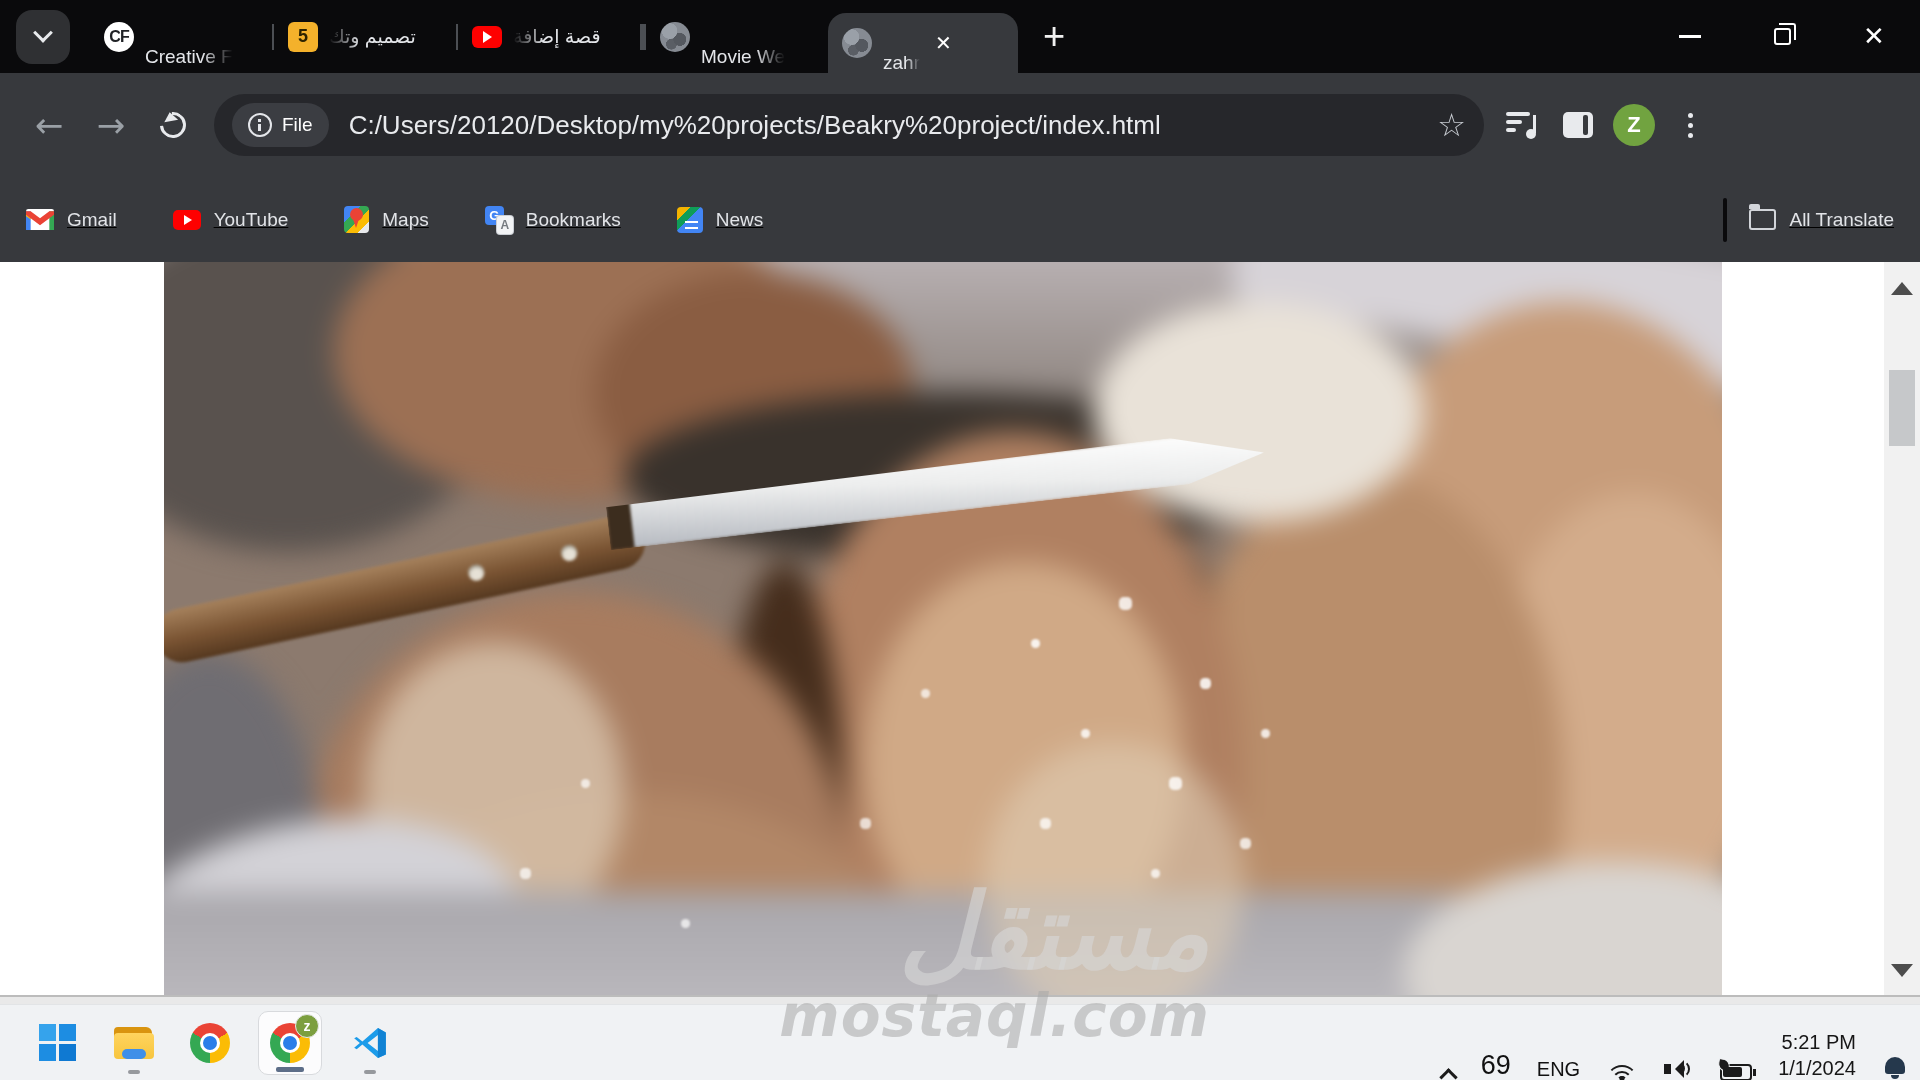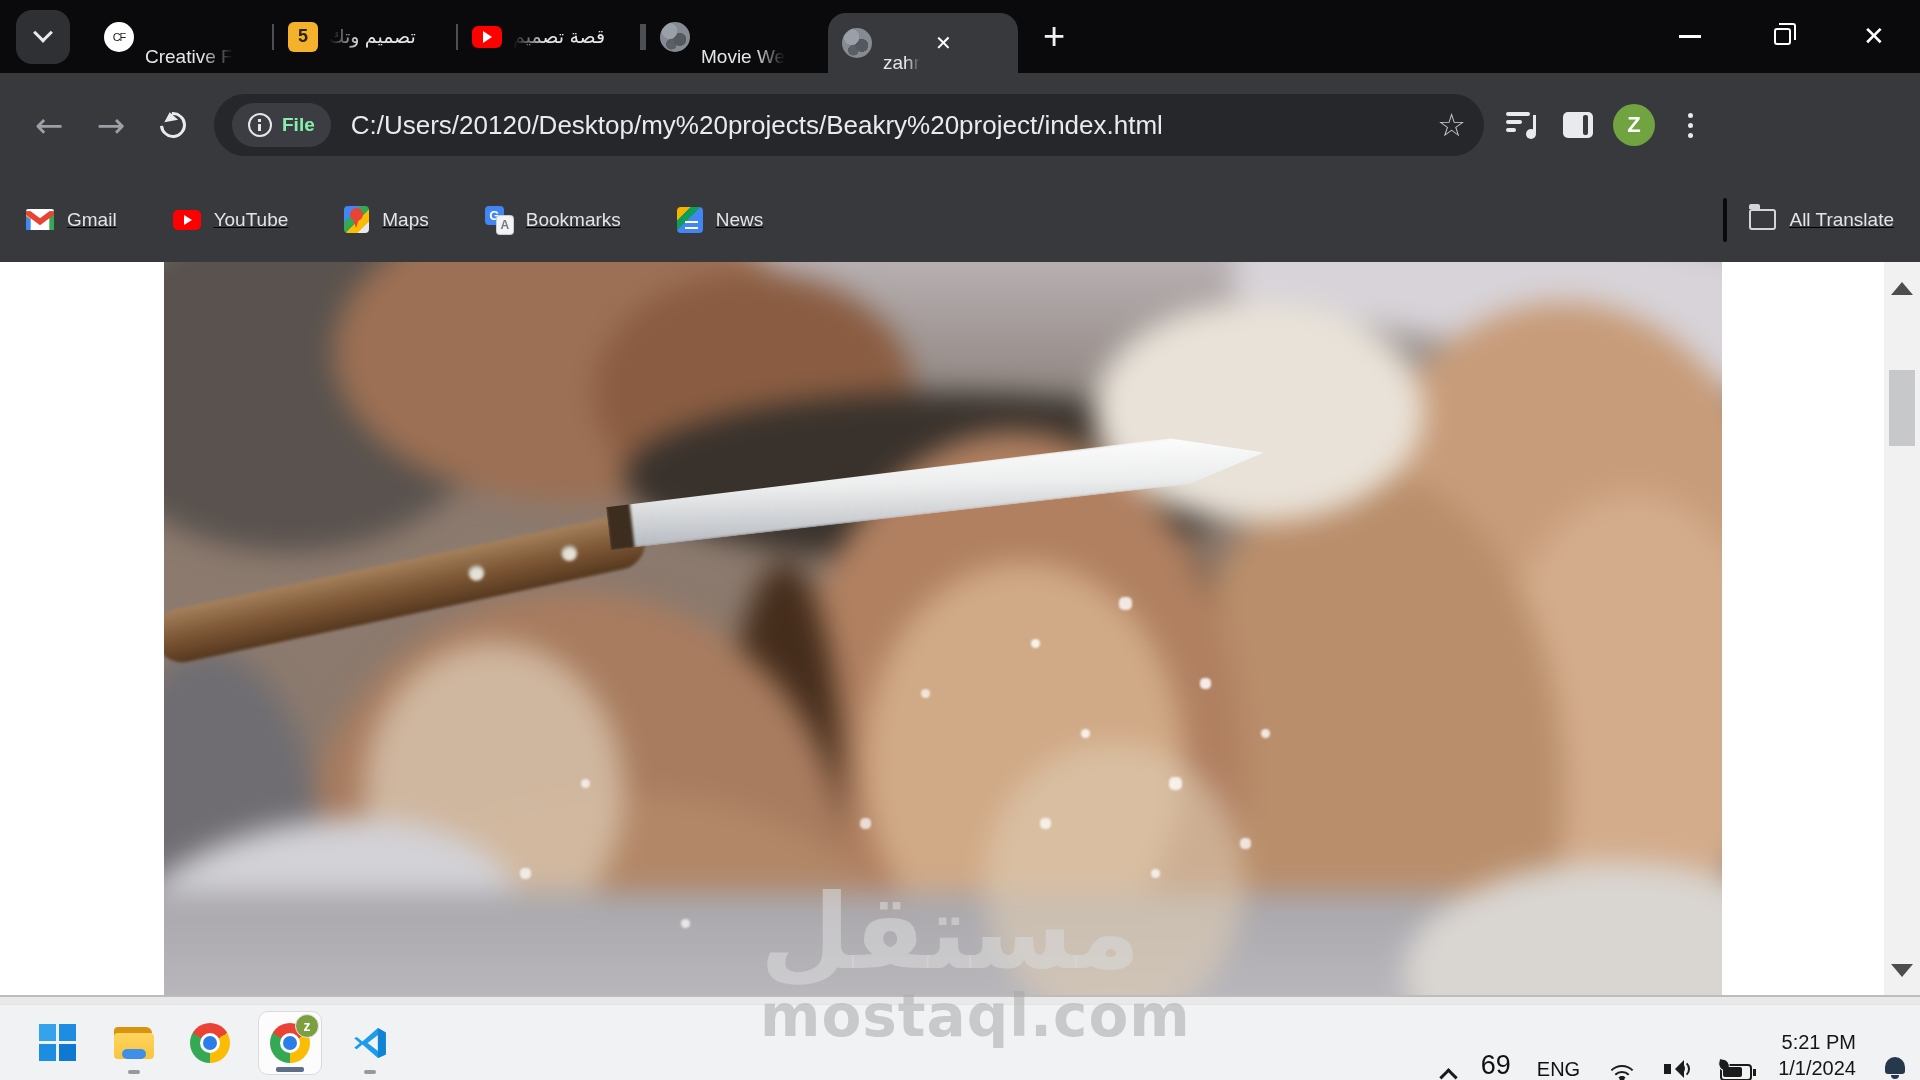--- a/index.html
+++ b/index.html
@@ -28,21 +28,21 @@
   .win-controls { margin-left:auto; display:flex; height:73px; }
   .win-btn { width:92px; height:73px; display:flex; align-items:center; justify-content:center; }
   .glyph-min { width:22px; height:3px; background:#fff; }
   .glyph-restore { width:17px; height:17px; border:2.5px solid #fff; border-radius:3px; position:relative; }
   .glyph-restore::before { content:""; position:absolute; left:3px; top:-7px; width:15px; height:15px;
     border:2.5px solid #fff; border-left:none; border-bottom:none; border-radius:0 3px 0 0; }
   .glyph-close { color:#fff; font-size:26px; font-weight:300; }
 
   
   .ic { width:30px; height:30px; flex:0 0 auto; display:flex; align-items:center; justify-content:center; }
-  .ic-cf { background:#fff; border-radius:50%; color:#202226; font-weight:normal; font-size:11px; letter-spacing:-1px; }
+  .ic-cf { background:#fff; border-radius:50%; color:#202226; font-weight:bold; font-size:16px; letter-spacing:-1px; }
   .ic-k5 { background:#f4b12b; border-radius:6px; color:#2d2300; font-weight:bold; font-size:18px; }
   .ic-yt { width:30px; height:22px; background:#fe0000; border-radius:6px; position:relative; }
   .ic-yt::after { content:""; position:absolute; left:11px; top:5px; border:6px solid transparent;
     border-left:9px solid #fff; border-right:none; }
   .ic-ring { width:30px; height:30px; border-radius:50%; border:9px solid #27a4e4; }
   .ic-chrome-gray { width:30px; height:30px; border-radius:50%; position:relative;
     background:conic-gradient(from -60deg,#ececec 0 120deg,#b9bcc0 0 240deg,#d7d9db 0 360deg); }
   .ic-chrome-gray::before { content:""; position:absolute; left:7px; top:7px; width:16px; height:16px;
     border-radius:50%; background:#fff; }
   .ic-chrome-gray::after { content:""; position:absolute; left:10px; top:10px; width:10px; height:10px;
@@ -61,21 +61,21 @@
     border-left-color:transparent; transform:rotate(40deg); position:relative; }
   .reload::after { content:""; position:absolute; left:-8px; top:-4px; border:7px solid transparent;
     border-right:9px solid #e8eaed; transform:rotate(40deg); }
   .urlbar { width:1270px; height:62px; background:#26272b; border-radius:31px; display:flex;
     align-items:center; padding:0 18px; margin:0 10px; flex:0 0 auto; }
   .file-chip { height:44px; border-radius:22px; background:#3b3d42; display:flex; align-items:center;
     gap:10px; padding:0 16px; flex:0 0 auto; }
   .info-ic { width:24px; height:24px; border:2.5px solid #e4e6ea; border-radius:50%; position:relative; }
   .info-ic::before { content:""; position:absolute; left:8px; top:4px; width:3px; height:3px; background:#e4e6ea; }
   .info-ic::after { content:""; position:absolute; left:8px; top:9px; width:3px; height:7px; background:#e4e6ea; }
-  .file-chip span.txt { color:#86efac; font-size:19px; font-weight:bold; }
+  .file-chip span.txt { color:#ffffff; font-size:19px; font-weight:normal; }
   .url-text { color:#e8eaed; font-size:26px; margin-left:20px; white-space:nowrap; overflow:hidden; flex:1; }
   .star { font-family:"DejaVu Sans",sans-serif; font-size:32px; color:#c6cad0; margin-left:10px; }
   .tool-ic { width:56px; height:56px; display:flex; align-items:center; justify-content:center; flex:0 0 auto; }
   .media-ic { position:relative; width:32px; height:28px; }
   .media-ic i { position:absolute; left:0; height:3.5px; background:#e8eaed; border-radius:2px; }
   .media-ic i:nth-child(1){ top:1px; width:24px; }
   .media-ic i:nth-child(2){ top:9px; width:16px; }
   .media-ic i:nth-child(3){ top:17px; width:10px; }
   .media-ic::before { content:""; position:absolute; right:2px; bottom:0; width:10px; height:10px;
     border-radius:50%; background:#e8eaed; }
@@ -201,22 +201,22 @@
   .battery .leaf { position:absolute; left:-4px; top:-7px; width:12px; height:12px; background:#1b1b1b;
     border-radius:0 60% 0 60%; transform:rotate(10deg); border:1.5px solid #f0f2f4; }
   .tray-clock { text-align:right; font-size:20px; color:#161616; line-height:1.3; }
   .bell { position:relative; width:26px; height:26px; }
   .bell::before { content:""; position:absolute; left:3px; top:2px; width:20px; height:17px;
     background:#25384c; border-radius:10px 10px 3px 3px; }
   .bell::after { content:""; position:absolute; left:9px; bottom:2px; width:8px; height:4px;
     background:#25384c; border-radius:0 0 4px 4px; }
 
   
-  #watermark { position:absolute; left:760px; top:878px; width:450px; text-align:left; z-index:50;
-    pointer-events:none; }
+  #watermark { position:absolute; left:760px; top:878px; width:450px; text-align:right; z-index:50;
+    pointer-events:none;font-style:italic; }
   #watermark .ar { font-size:104px; font-weight:bold; color:rgba(215,215,215,.6); line-height:1.05;
     font-family:"DejaVu Sans",sans-serif; }
   #watermark .en { font-size:58px; font-weight:bold; color:rgba(168,168,168,.55); letter-spacing:1px;
     line-height:1.0; font-family:"DejaVu Sans",sans-serif; }
 </style>
 </head>
 <body>
 
 <div id="screen">
 
@@ -234,21 +234,21 @@
     <div class="tab">
       <span class="ic ic-k5">5</span>
       <span class="tab-label fade-l">تصميم وتك</span>
     </div>
     <div class="tabsep"></div>
 
     <div class="tab">
       <span class="ic">
           <span class="ic-yt"></span>
         </span>
-      <span class="tab-label fade-l">قصة تصميم</span>
+      <span class="tab-label fade-l">قصة إضافة</span>
     </div>
     <div class="tabsep"></div>
 
     <div class="tabsep"></div>
 
     <div class="tabsep"></div>
 
     <div class="tab">
       <span class="ic">
           <span class="ic-globe"></span>

